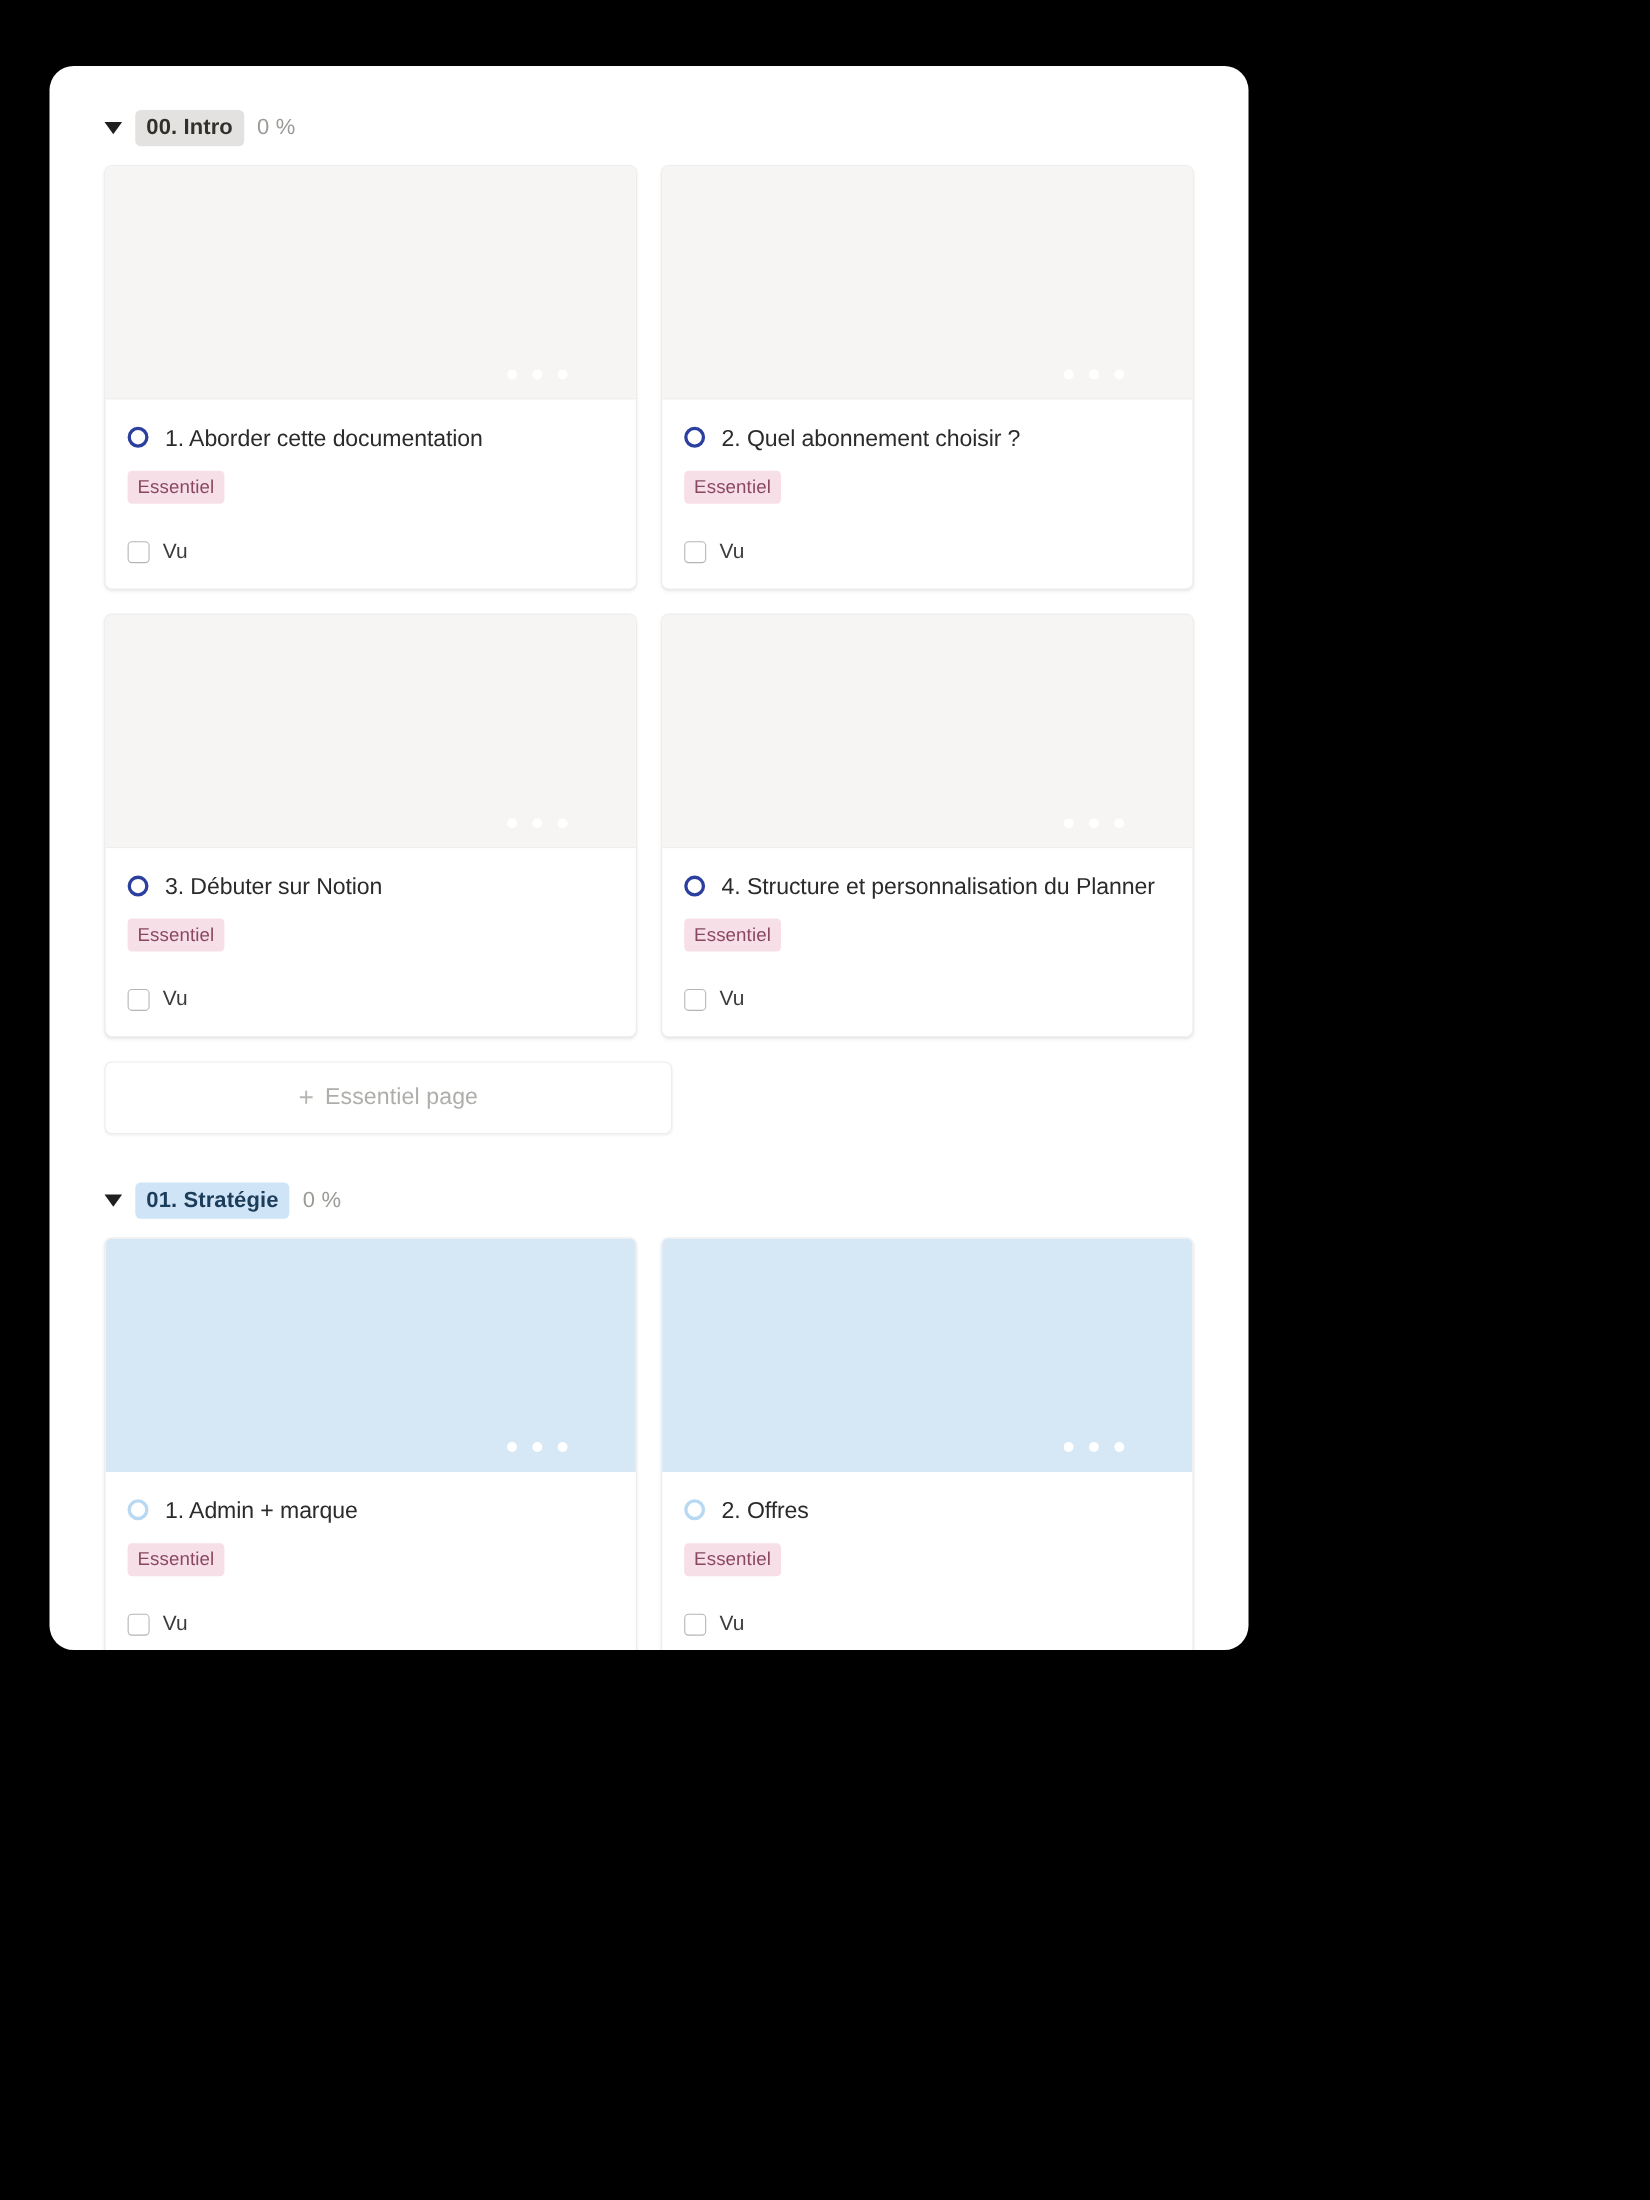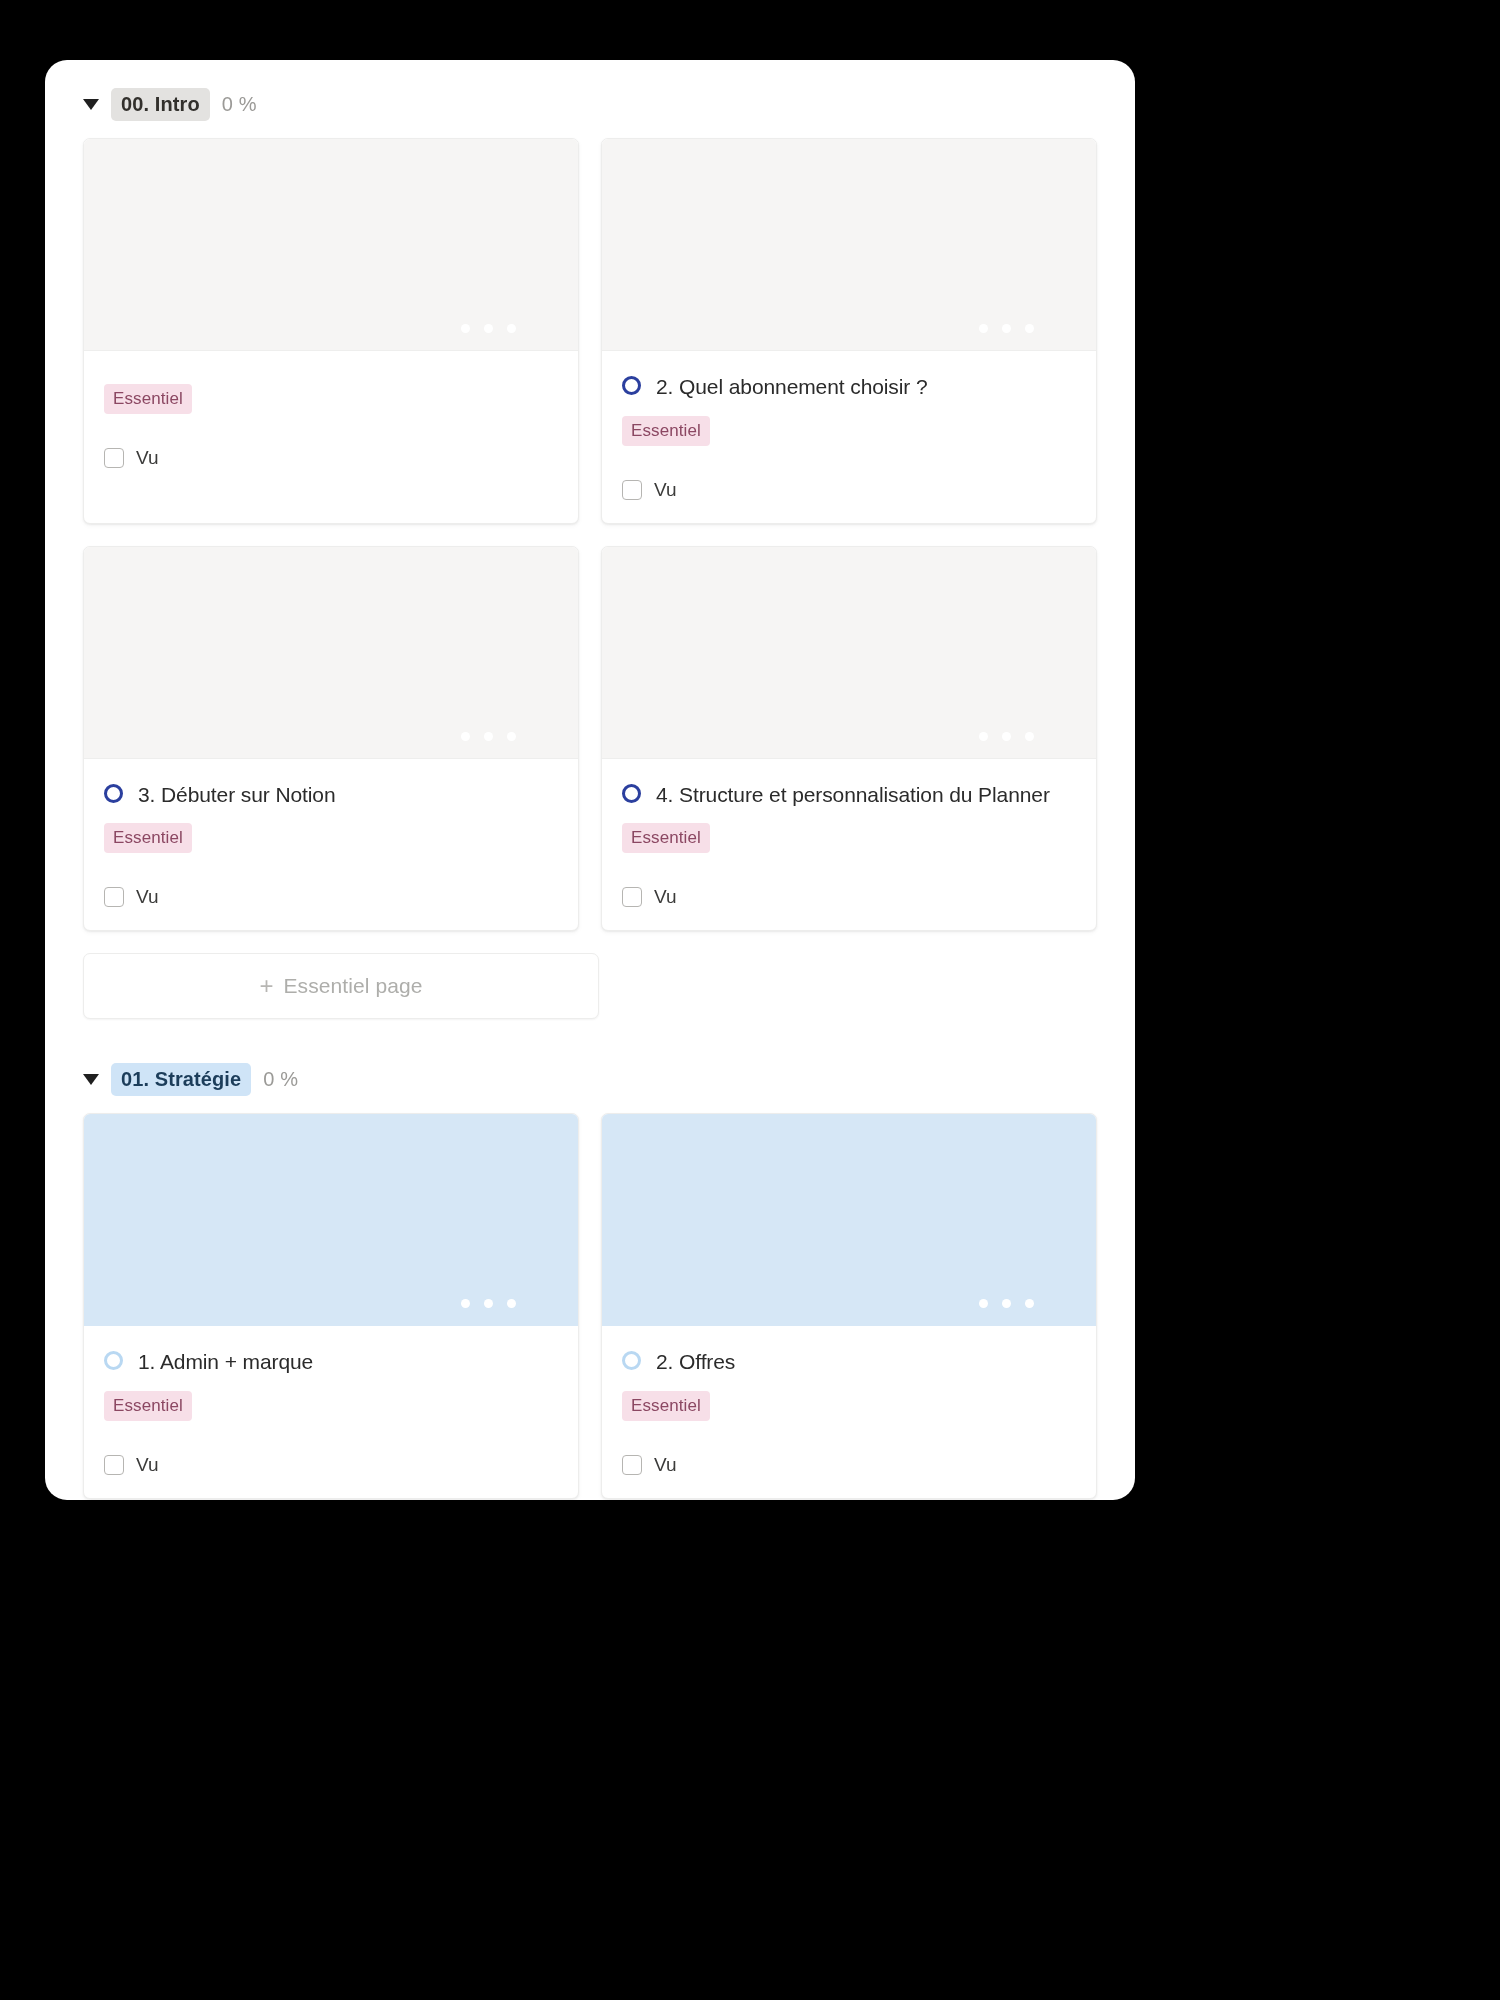--- a/index.html
+++ b/index.html
@@ -16,21 +16,21 @@
     overflow: hidden;
   }
 
   .panel {
     position: absolute;
     left: 45px; top: 60px;
     width: 1090px; height: 1440px;
     background: #ffffff;
     border-radius: 22px;
     overflow: hidden;
-    padding: 0;
+    padding: 12px;
   }
 
   .panel-inner {
     padding: 26px 20px 0 20px;
   }
 
   
   .section-header {
     display: flex;
     align-items: center;
@@ -216,20 +216,24 @@
 
         <div class="card">
           <div class="card-cover">
             <div class="cover-dots">
               <i></i>
                 <i></i>
                 <i></i>
             </div>
           </div>
           <div class="card-body">
+            <div class="card-title-row">
+              <span class="page-icon"></span>
+              <span class="card-title">1. Aborder cette documentation</span>
+            </div>
             <div class="tag-row">
               <span class="tag">Essentiel</span>
             </div>
             <div class="check-row">
               <span class="checkbox"></span>
               <span class="check-label">Vu</span>
             </div>
           </div>
         </div>
 

